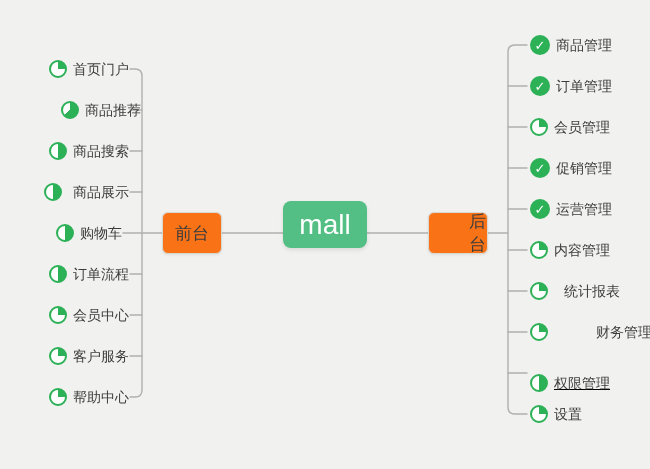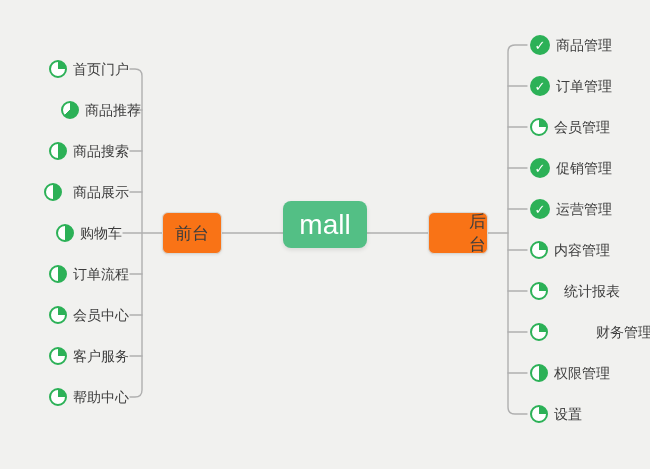--- a/index.html
+++ b/index.html
@@ -199,21 +199,21 @@
       <span class="label">内容管理</span>
     </div>
   <div class="topic" style="left:530px; top:280px;gap:16px;">
       <span class="icon-pie" style="--p: 25;"></span>
       <span class="label">统计报表</span>
     </div>
   <div class="topic" style="left:530px; top:321px;gap:48px;">
       <span class="icon-pie" style="--p: 25;"></span>
       <span class="label">财务管理</span>
     </div>
-  <div class="topic" style="left:530px; top:362px;">
+  <div class="topic" style="left:530px; top:372px;text-decoration:underline;">
       <span class="icon-pie" style="--p: 50;"></span>
       <span class="label">权限管理</span>
     </div>
   <div class="topic" style="left:530px; top:403px;">
       <span class="icon-pie" style="--p: 25;"></span>
       <span class="label">设置</span>
     </div>
 
 </div>
 

